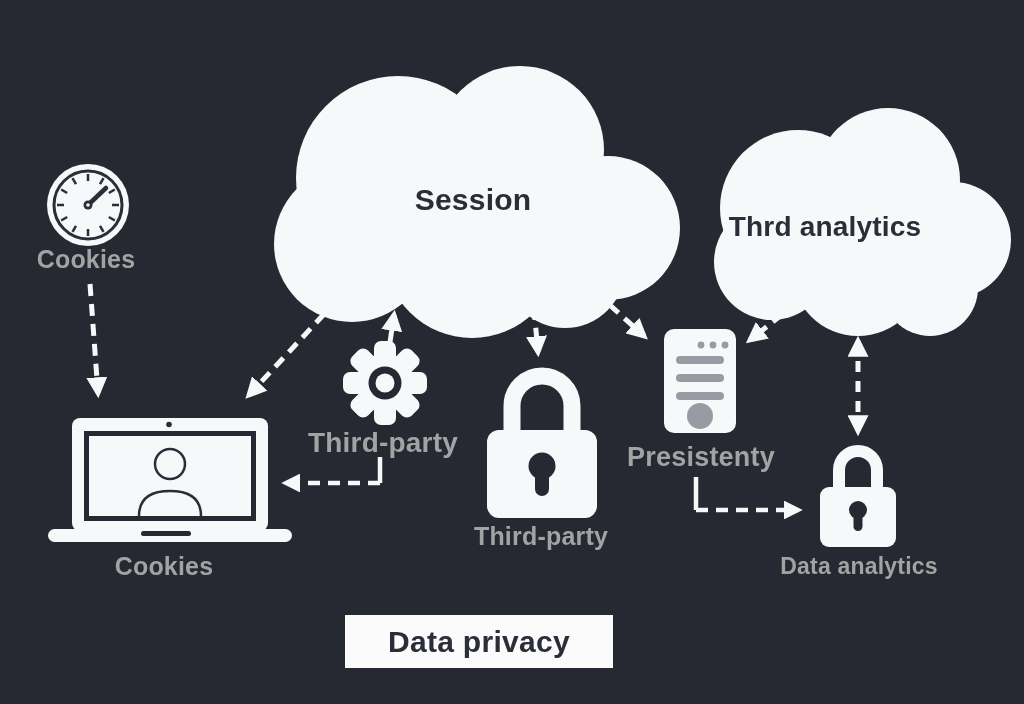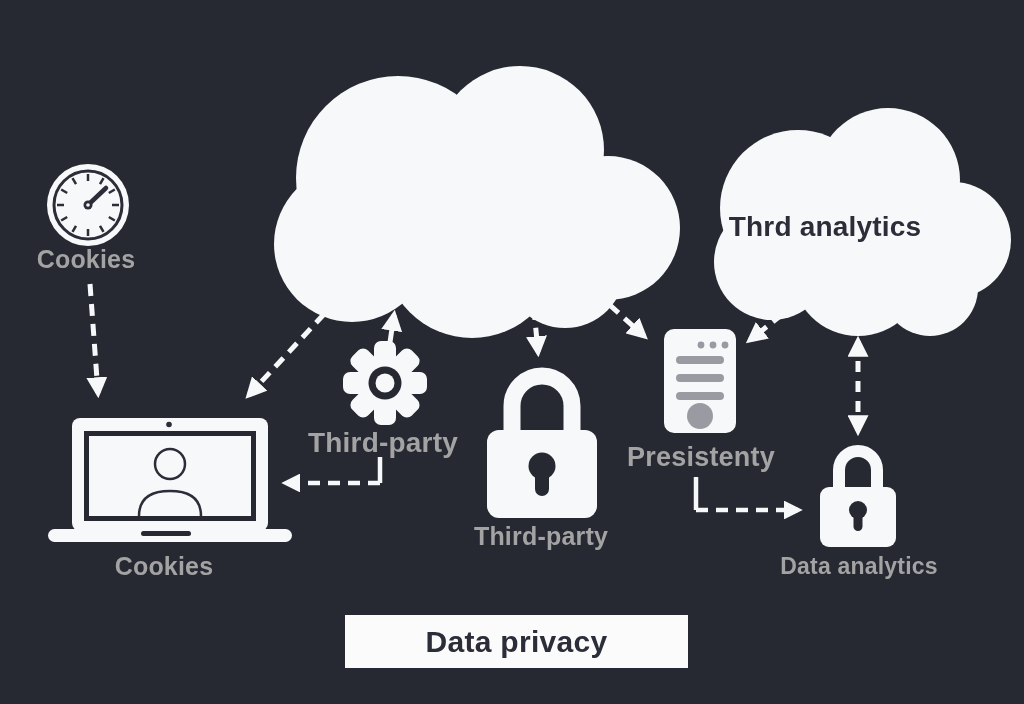--- a/index.html
+++ b/index.html
@@ -17,21 +17,21 @@
   .lbl.dark{color:#2b2d38;}
   #lbl-clock   {left:86px;  top:246px; font-size:25px;}
   #lbl-session {left:473px; top:184px; font-size:30px;}
   #lbl-analytics{left:825px;top:212px; font-size:28px;}
   #lbl-gear    {left:383px; top:428px; font-size:28px;}
   #lbl-laptop  {left:164px; top:553px; font-size:25px;}
   #lbl-lock    {left:541px; top:523px; font-size:25px;}
   #lbl-server  {left:701px; top:443px; font-size:27px;text-align:center;}
   #lbl-datalock{left:859px; top:554px; font-size:23px;}
   #banner{
-    position:absolute;left:345px;top:615px;width:343px;height:53px;
+    position:absolute;left:345px;top:615px;width:268px;height:53px;
     background:#fbfbfc;color:#2b2d38;
     display:flex;align-items:center;justify-content:center;
     font-size:30px;font-weight:700;letter-spacing:0.3px;
   }
 </style>
 </head>
 <body>
 
 <div id="canvas">
 
@@ -144,20 +144,21 @@
 
     <g>
       <path d="M839 492 V470 A19 19 0 0 1 877 470 V492" fill="none" stroke="#f7f8f9" stroke-width="12"></path>
       <rect x="820" y="487" width="76" height="60" rx="9" fill="#f7f8f9"></rect>
       <circle cx="858" cy="510" r="9" fill="#262832"></circle>
       <rect x="853.5" y="512" width="9" height="19" rx="4.5" fill="#262832"></rect>
     </g>
   </svg>
 
   <div class="lbl" id="lbl-clock">Cookies</div>
+  <div class="lbl dark" id="lbl-session">Session</div>
   <div class="lbl dark" id="lbl-analytics">Thrd analytics</div>
   <div class="lbl" id="lbl-gear">Third-party</div>
   <div class="lbl" id="lbl-laptop">Cookies</div>
   <div class="lbl" id="lbl-lock">Third-party</div>
   <div class="lbl" id="lbl-server">Presistenty</div>
   <div class="lbl" id="lbl-datalock">Data analytics</div>
 
   <div id="banner">
     <span>Data privacy</span>
   </div>

